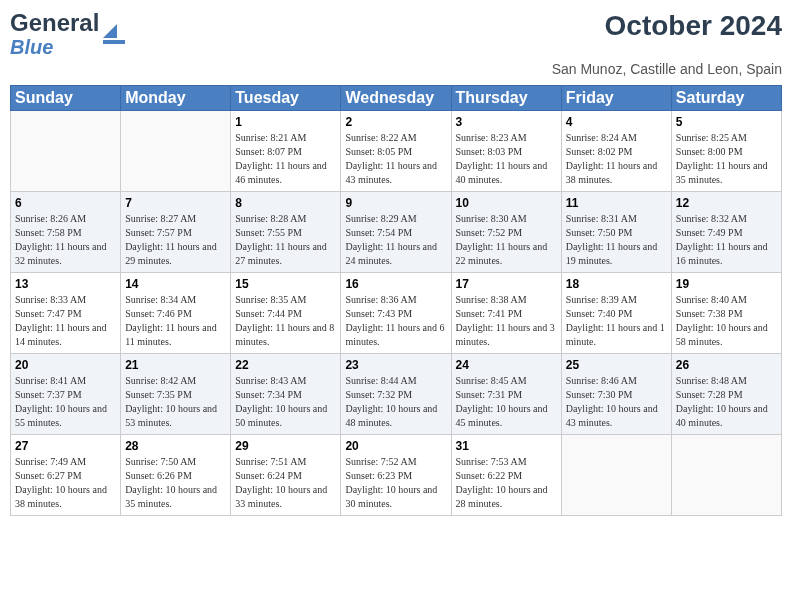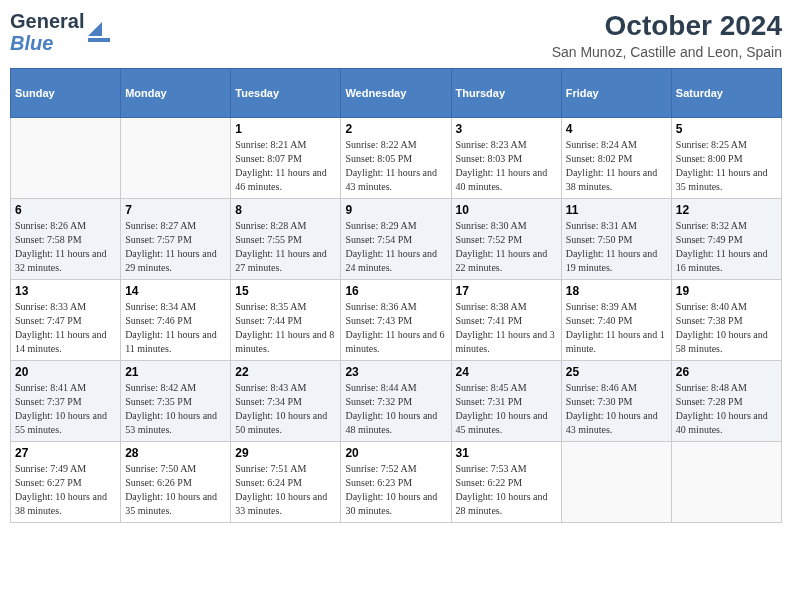--- a/index.html
+++ b/index.html
@@ -25,36 +25,36 @@
       text-align: right;
     }
     .month-title {
       font-size: 28px;
       font-weight: bold;
       color: #2c3e50;
     }
     .location {
       font-size: 14px;
       color: #555;
-      margin-top: 2px;
+      margin-top: 19px;
     }
     table {
       width: 100%;
       border-collapse: collapse;
       font-size: 11px;
     }
     thead tr {
       background: #4a7fc1;
       color: #fff;
     }
     thead th {
-      padding: 18px 4px;
+      padding: 3px 4px;
       text-align: left;
       font-weight: bold;
-      font-size: 11px;
+      font-size: 16px;
       border: 1px solid #3a6aaa;
     }
     tbody tr {
       vertical-align: top;
     }
     tbody td {
       border: 1px solid #ccc;
       padding: 4px 4px;
       height: 80px;
       vertical-align: top;
@@ -82,21 +82,21 @@
       background: #f9f9f9 !important;
     }
   </style>
 </head>
 <body>
 
 <div class="header">
   <div class="logo">
     <div style="display:flex;align-items:center;">
       <div style="display:flex;flex-direction:column;margin-right:4px;">
-        <span style="font-size:20px;font-weight:bold;color:#2c3e50;line-height:1.1;">General</span>
+        <span style="font-size:24px;font-weight:bold;color:#2c3e50;line-height:1.1;">General</span>
         <span style="font-size:20px;font-weight:bold;color:#4a7fc1;line-height:1.1;font-style:italic;">Blue</span>
       </div>
       <div style="display:flex;flex-direction:column;justify-content:center;">
         <div style="width:0;height:0;border-left:14px solid transparent;border-bottom:14px solid #4a7fc1;margin-bottom:2px;"></div>
         <div style="width:22px;height:4px;background:#4a7fc1;"></div>
       </div>
     </div>
   </div>
   <div class="title-section">
     <div class="month-title">October 2024</div>

